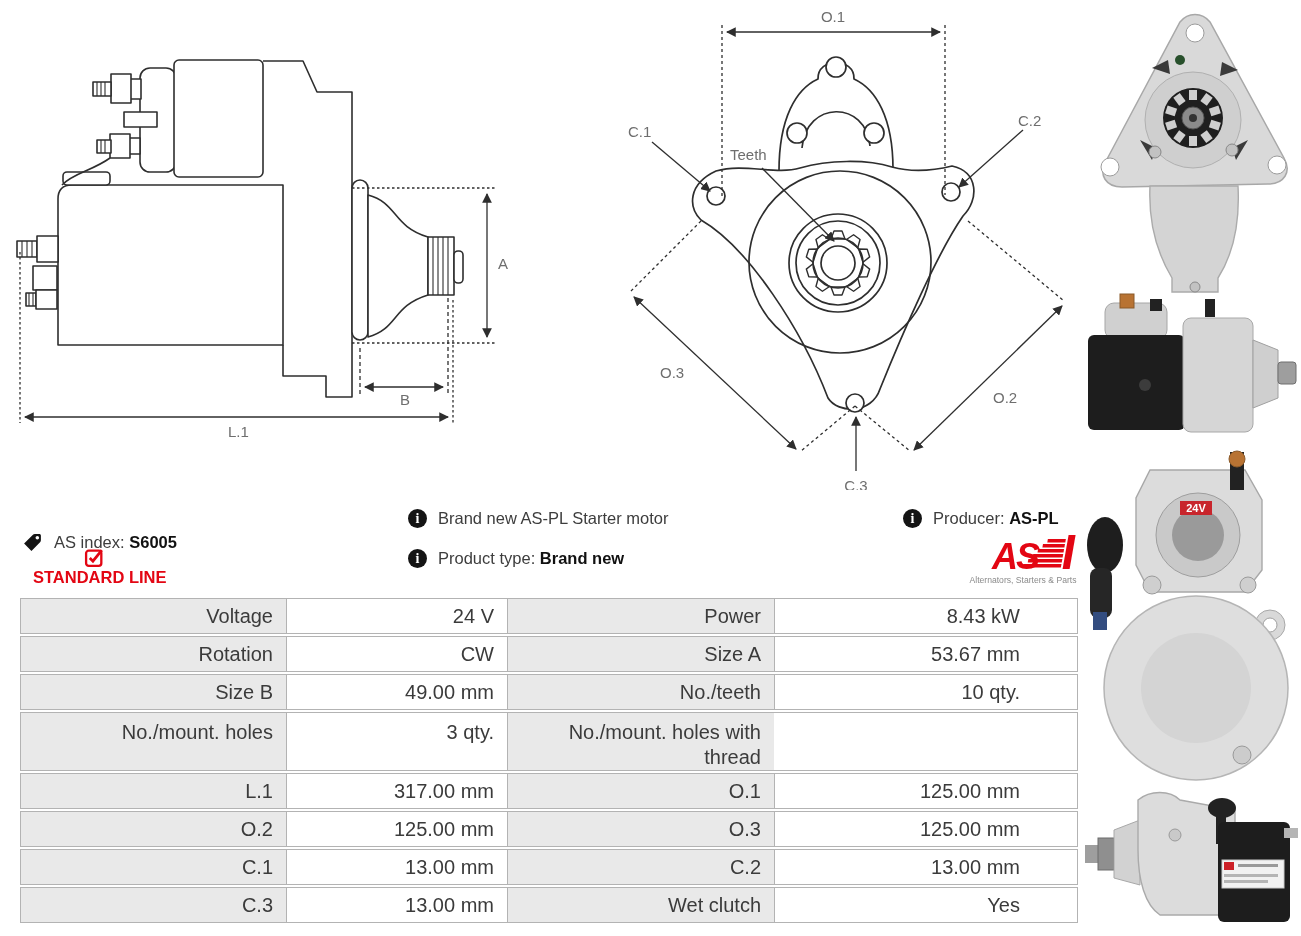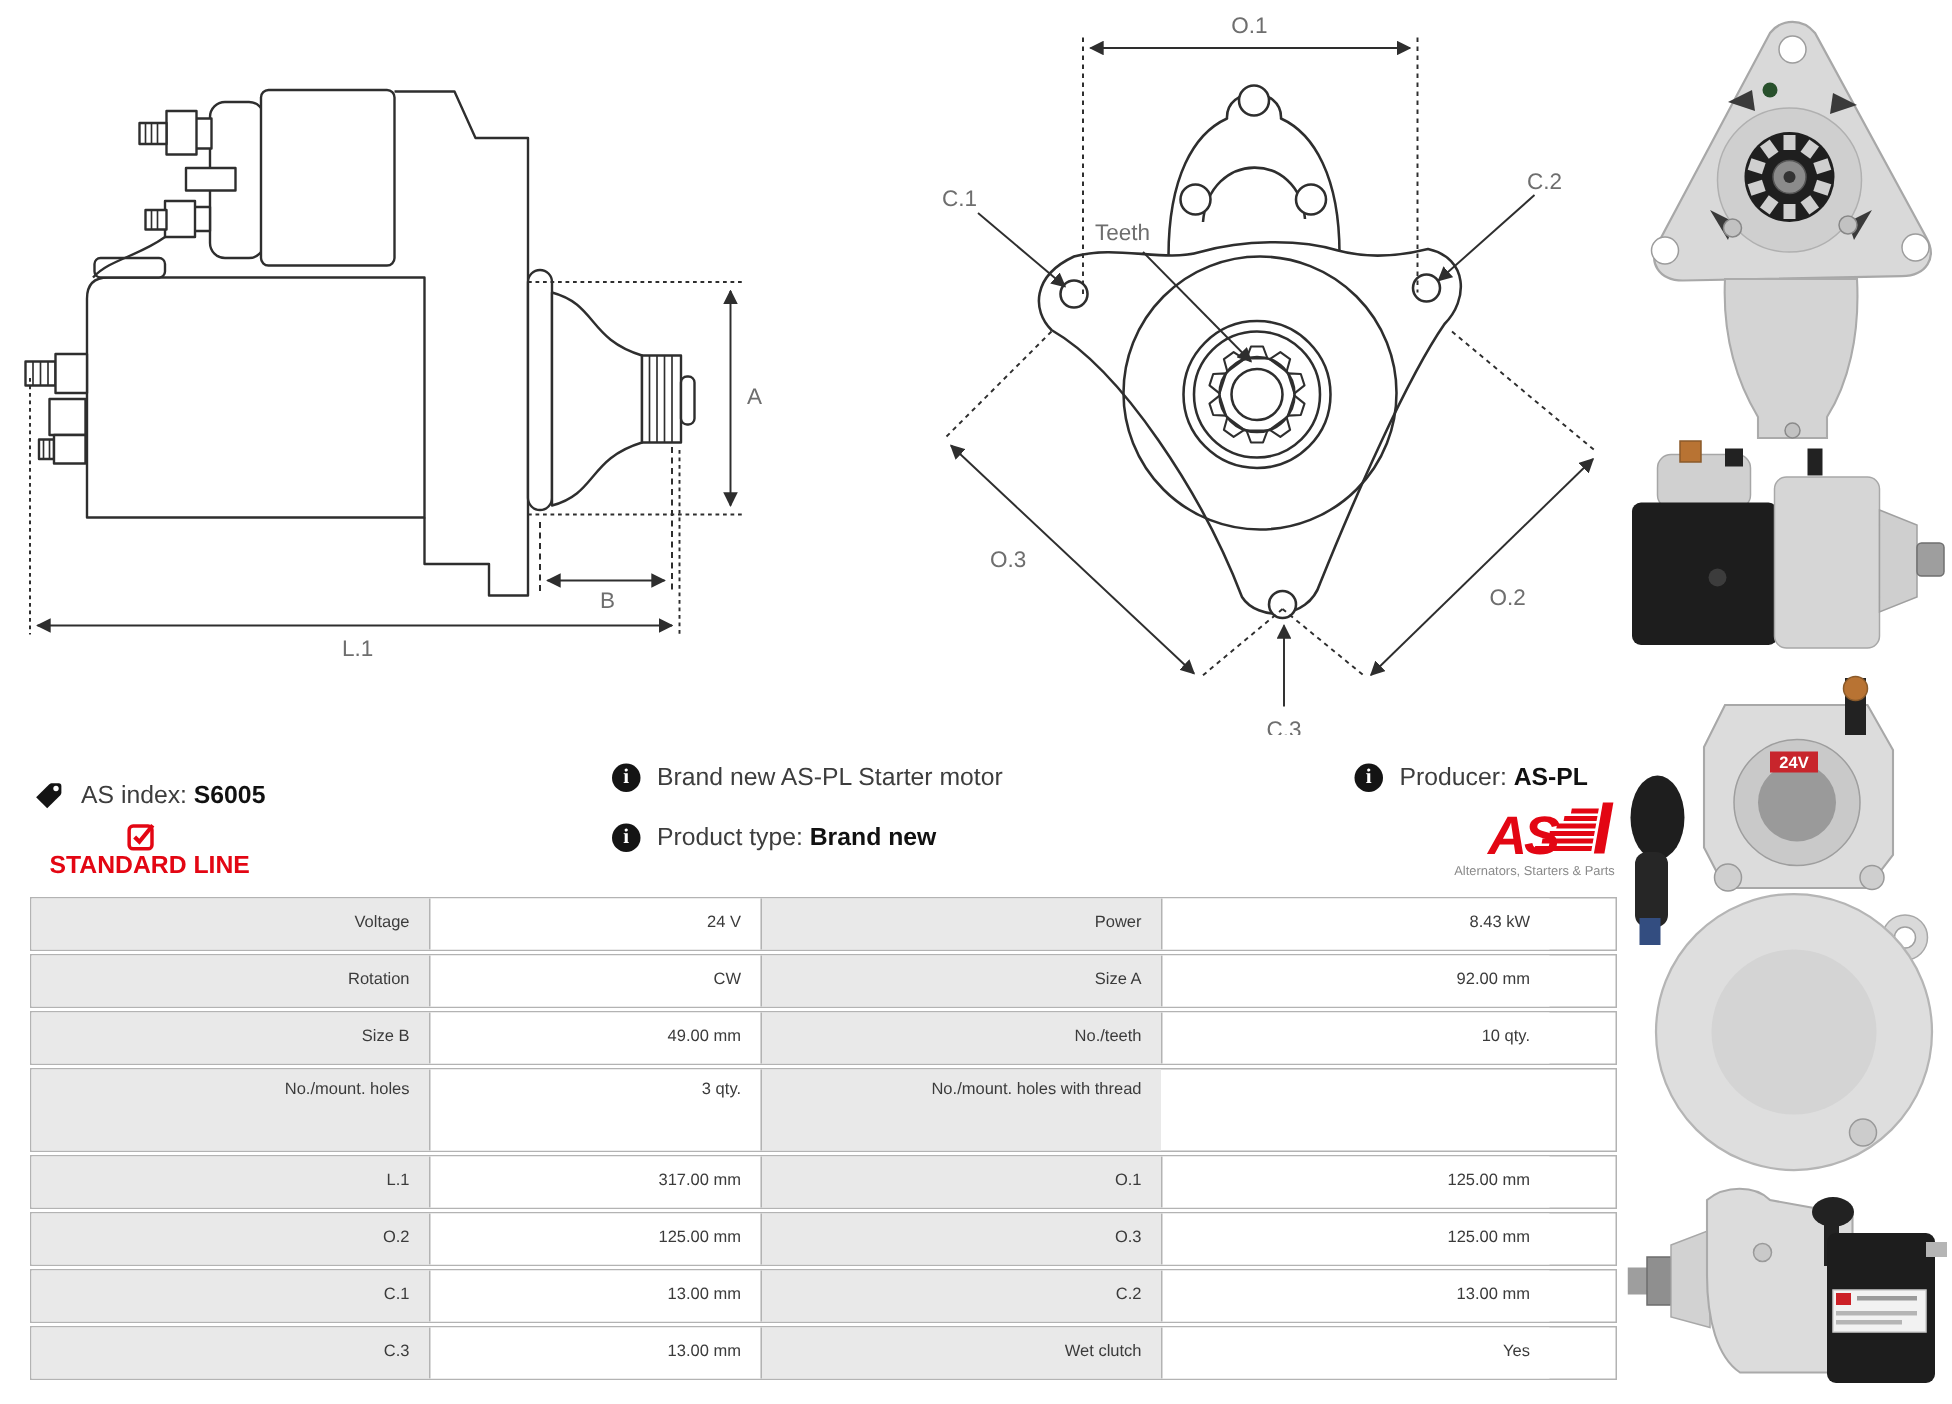--- a/index.html
+++ b/index.html
@@ -12,21 +12,21 @@
   .info-line b{color:#111; font-weight:700;}
   .red-line{color:#e30613; font-weight:700;flex-direction:column;}
   .icon-circle{width:19px;height:19px;border-radius:50%;background:#141414;color:#fff;
     display:inline-flex;align-items:center;justify-content:center;
     font-family:"Liberation Serif",serif;font-weight:700;font-size:14px;flex:0 0 auto;}
 
   
   .spec-table{position:absolute; left:20px; top:598px; width:1058px;}
   .trow{display:flex; border:1px solid #b3b3b3; margin-bottom:2px; background:#fff; box-sizing:border-box;}
   .tcell{box-sizing:border-box; display:flex; align-items:center; justify-content:flex-end;
-    font-size:11px; color:#3b3b3b; padding:0 13px; min-height:34px; line-height:1.25;
+    font-size:20px; color:#3b3b3b; padding:0 13px; min-height:34px; line-height:1.25;
     border-left:1px solid #b3b3b3; text-align:right;}
   .tcell:first-child{border-left:none;}
   .lbl{background:#e9e9e9;}
   .val{background:#ffffff;}
   .c1{width:265px;} .c2{width:221px;} .c3{width:267px;} .c4{width:259px;}
   .tall .tcell{align-items:flex-start; padding-top:7px; min-height:54px;}
 
   
   .aspl-logo{position:absolute; left:964px; top:527px; width:118px; height:62px;}
 
@@ -241,21 +241,21 @@
     <rect x="1222" y="860" width="62" height="28" fill="#f2f2f2" stroke="#ccc"></rect>
     <rect x="1224" y="862" width="10" height="8" fill="#cc2027"></rect>
     <rect x="1238" y="864" width="40" height="3" fill="#9a9a9a"></rect>
     <rect x="1224" y="874" width="54" height="3" fill="#b5b5b5"></rect>
     <rect x="1224" y="880" width="44" height="3" fill="#b5b5b5"></rect>
     <rect x="1284" y="828" width="14" height="10" fill="#b5b5b5"></rect>
     <circle cx="1175" cy="835" r="6" fill="#c9c9c9" stroke="#9a9a9a"></circle>
   </g>
 </svg>
 
-<div class="info-line" style="left:22px; top:520px;">
+<div class="info-line" style="left:22px; top:532px;">
   <svg width="21" height="21" viewBox="0 0 20 20">
     <path d="M2,11 L10.2,2.8 C10.8,2.2 11.4,2 12.3,2 L16.4,2 C17.4,2 18,2.6 18,3.6 L18,7.7 C18,8.6 17.8,9.2 17.2,9.8 L9,18 Z" fill="#141414"></path>
     <circle cx="14.6" cy="5.4" r="1.7" fill="#ffffff"></circle>
   </svg>
   <span class="txt"><span>AS index:</span>
   <b>S6005</b></span>
 </div>
 
 <div class="info-line red-line" style="left:22px; top:547px;">
   <svg width="21" height="21" viewBox="0 0 20 20">
@@ -300,21 +300,21 @@
   <div class="trow">
     <div class="tcell lbl c1">Voltage</div>
     <div class="tcell val c2">24 V</div>
     <div class="tcell lbl c3">Power</div>
     <div class="tcell val c4">8.43 kW</div>
   </div>
   <div class="trow">
     <div class="tcell lbl c1">Rotation</div>
     <div class="tcell val c2">CW</div>
     <div class="tcell lbl c3">Size A</div>
-    <div class="tcell val c4">92.00 mm</div>
+    <div class="tcell val c4">53.67 mm</div>
   </div>
   <div class="trow">
     <div class="tcell lbl c1">Size B</div>
     <div class="tcell val c2">49.00 mm</div>
     <div class="tcell lbl c3">No./teeth</div>
     <div class="tcell val c4">10 qty.</div>
   </div>
   <div class="trow tall">
     <div class="tcell lbl c1">No./mount. holes</div>
     <div class="tcell val c2">3 qty.</div>

